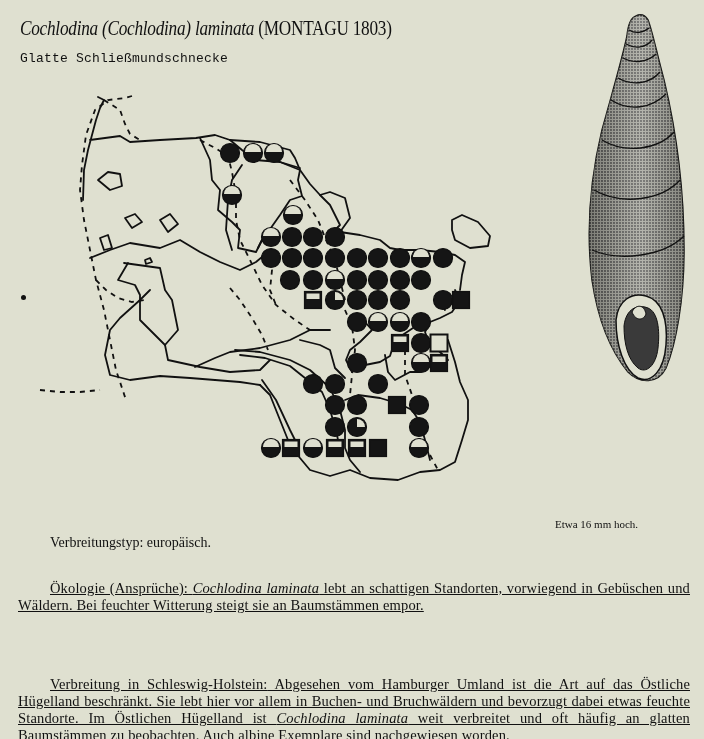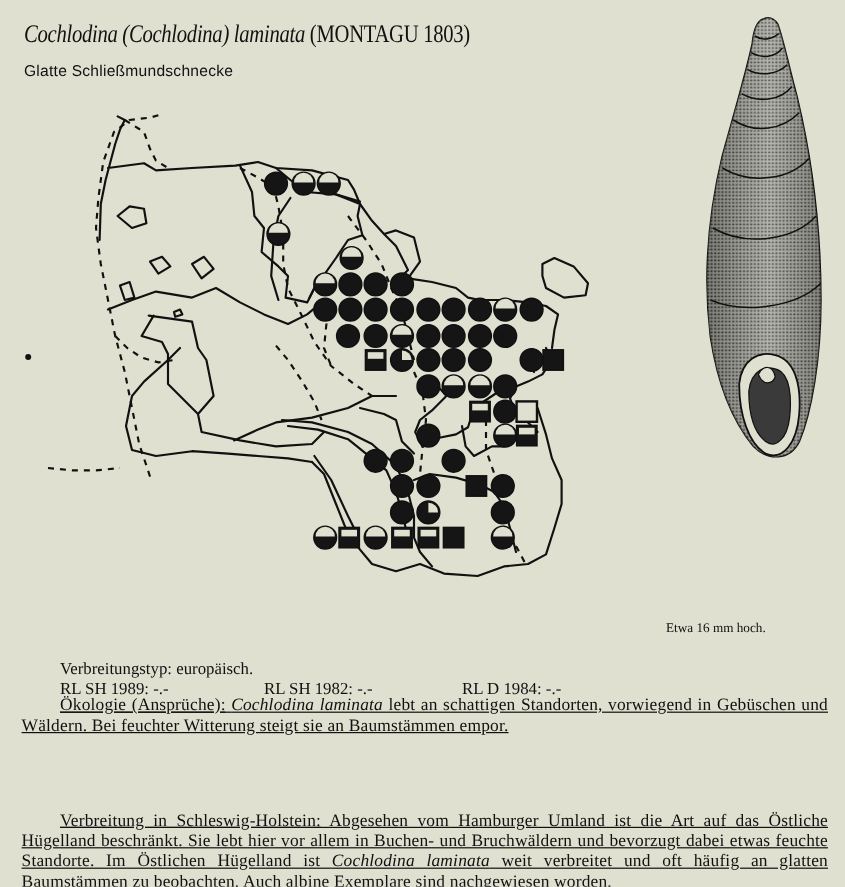--- a/index.html
+++ b/index.html
@@ -8,28 +8,28 @@
     font-family:"Liberation Serif", serif; color:#111;
   }
   .title {
     position:absolute; left:20px; top:16px; font-size:21px; letter-spacing:-0.3px;
     font-family:"Liberation Serif", serif; transform:scaleX(0.82); transform-origin:left top;
     white-space:nowrap;
   }
   .title i { font-style:italic; }
   .subtitle {
     position:absolute; left:20px; top:51px; font-size:13px;
-    font-family:Liberation Sans, sans-serif; letter-spacing:0.2px;text-align:center;
+    font-family:Liberation Mono, monospace; letter-spacing:0.2px;text-align:center;
   }
   #map { position:absolute; left:0; top:0; }
   .shell { position:absolute; left:580px; top:0; }
   .caption {
     position:absolute; left:555px; top:518px; font-size:11px;
   }
-  .meta { position:absolute; left:50px; top:535px; font-size:14px; line-height:16px;margin-top:16px; }
+  .meta { position:absolute; left:50px; top:535px; font-size:14px; line-height:16px; }
   .meta .rl span { display:inline-block; }
   .para {
     position:absolute; left:18px; width:672px; font-size:14.5px; line-height:17px;
     text-align:justify; letter-spacing:0.15px;text-decoration:underline;
   }
   .para u { text-decoration:underline; }
   .para .ind { display:inline-block; width:32px; }
   .stray { position:absolute; left:21px; top:295px; width:5px; height:5px; border-radius:50%; background:#111; }
 </style>
 </head>
@@ -321,23 +321,20 @@
   </g>
   <path d="M36,320 C38,300 52,292 66,296 C82,300 88,320 86,345 C84,370 72,384 58,378 C44,370 36,346 36,320 Z" fill="#dfe0d0" stroke="#111" stroke-width="1.5"></path>
   <path d="M44,326 C46,308 58,304 68,308 C78,312 80,330 78,348 C76,366 66,374 58,368 C48,360 44,344 44,326 Z" fill="#3a3a3a" stroke="#111" stroke-width="1"></path>
   <path d="M52,312 C56,304 64,304 66,314 C64,320 56,322 52,312 Z" fill="#dfe0d0" stroke="#111" stroke-width="1"></path>
 </svg>
 
 <div class="caption">Etwa 16 mm hoch.</div>
 
 <div class="meta">
   <div>Verbreitungstyp: europäisch.</div>
-  <div class="rl">
-    <span style="width:170px">RL SH 1989: -.-</span><span style="width:165px">RL SH 1982: -.-</span><span>RL D 1984: -.-</span>
-  </div>
 </div>
 
 <div class="para" style="top:580px">
   <span class="ind"></span><u>Ökologie (Ansprüche):</u>
   <i>Cochlodina laminata</i><span> lebt an schattigen Standorten, vorwiegend in Gebüschen und Wäldern. Bei feuchter Witterung steigt sie an Baumstämmen empor.</span>
 </div>
 
 <div class="para" style="top:676px">
   <span class="ind"></span><u>Verbreitung in Schleswig-Holstein:</u><span> Abgesehen vom Hamburger Umland ist die Art auf das Östliche Hügelland beschränkt. Sie lebt hier vor allem in Buchen- und Bruchwäldern und bevorzugt dabei etwas feuchte Standorte. Im Östlichen Hügelland ist </span><i>Cochlodina laminata</i><span> weit verbreitet und oft häufig an glatten Baumstämmen zu beobachten. Auch albine Exemplare sind nachgewiesen worden.</span>
 </div>

